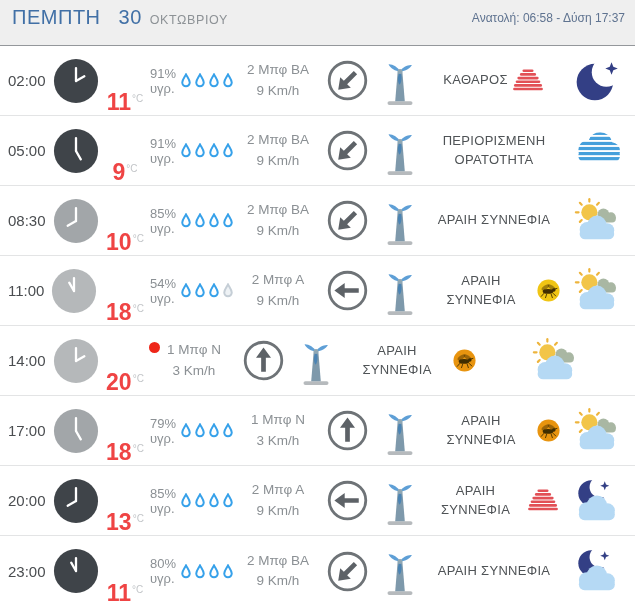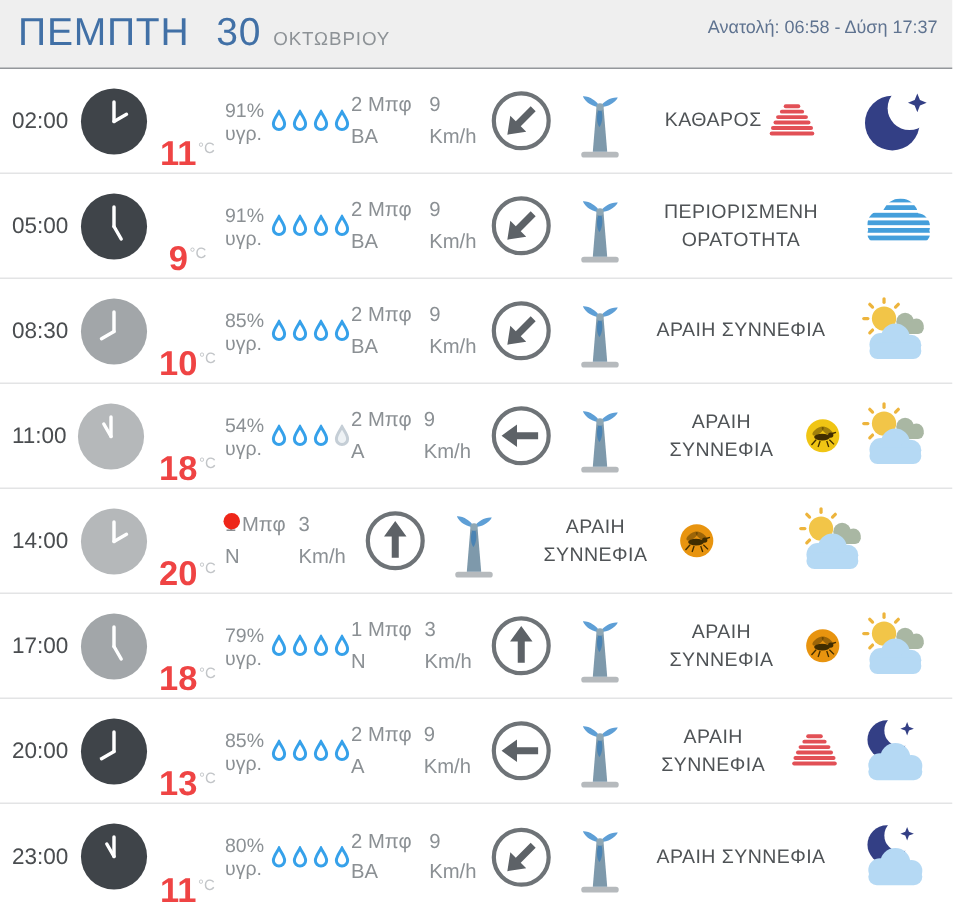--- a/index.html
+++ b/index.html
@@ -16,21 +16,21 @@
     height: 46px;
     background: #efefef;
     border-bottom: 1px solid #94979b;
     display: flex;
     justify-content: space-between;
     align-items: flex-start;
     padding: 6px 10px 0 12px;
   }
   .hdr-title { display: flex; align-items: baseline; }
   .hdr-day, .hdr-date {
-    font-size: 26px; font-weight: 400; color: #4170a6; letter-spacing: .5px;
+    font-size: 20px; font-weight: 400; color: #4170a6; letter-spacing: .5px;
   }
   .hdr-date { margin-left: 18px; }
   .hdr-month {
     font-size: 12.5px; color: #8d9296; margin-left: 8px; letter-spacing: .6px;
   }
   .hdr-sun { font-size: 12px; color: #5f7390; padding-top: 5px; }
 
   
   .rows { width: 635px; }
   .row {
@@ -52,21 +52,21 @@
   .maxdot {
     display: none; position: absolute; right: -10px; top: 17px;
     width: 11px; height: 11px; border-radius: 50%; background: #ee2619;
   }
   .row.has-max .maxdot { display: block; }
 
   .c-hum { width: 84px; gap: 3px; }
   .hum { font-size: 13px; color: #8b9094; }
   .drops { display: flex; gap: 2px; }
 
-  .c-wind { width: 88px; flex-direction: row; }
+  .c-wind { width: 88px; flex-direction: column; }
   .c-wind span { font-size: 13.5px; color: #8b9094; line-height: 1.5; }
 
   .c-arrow { width: 50px; }
   .c-turb  { width: 56px; }
 
   .c-cond { width: 132px; gap: 3px; }
   .cond {
     font-size: 13px; color: #4f5356; letter-spacing: .3px;
     text-align: center; line-height: 1.45; max-width: 128px;
   }

